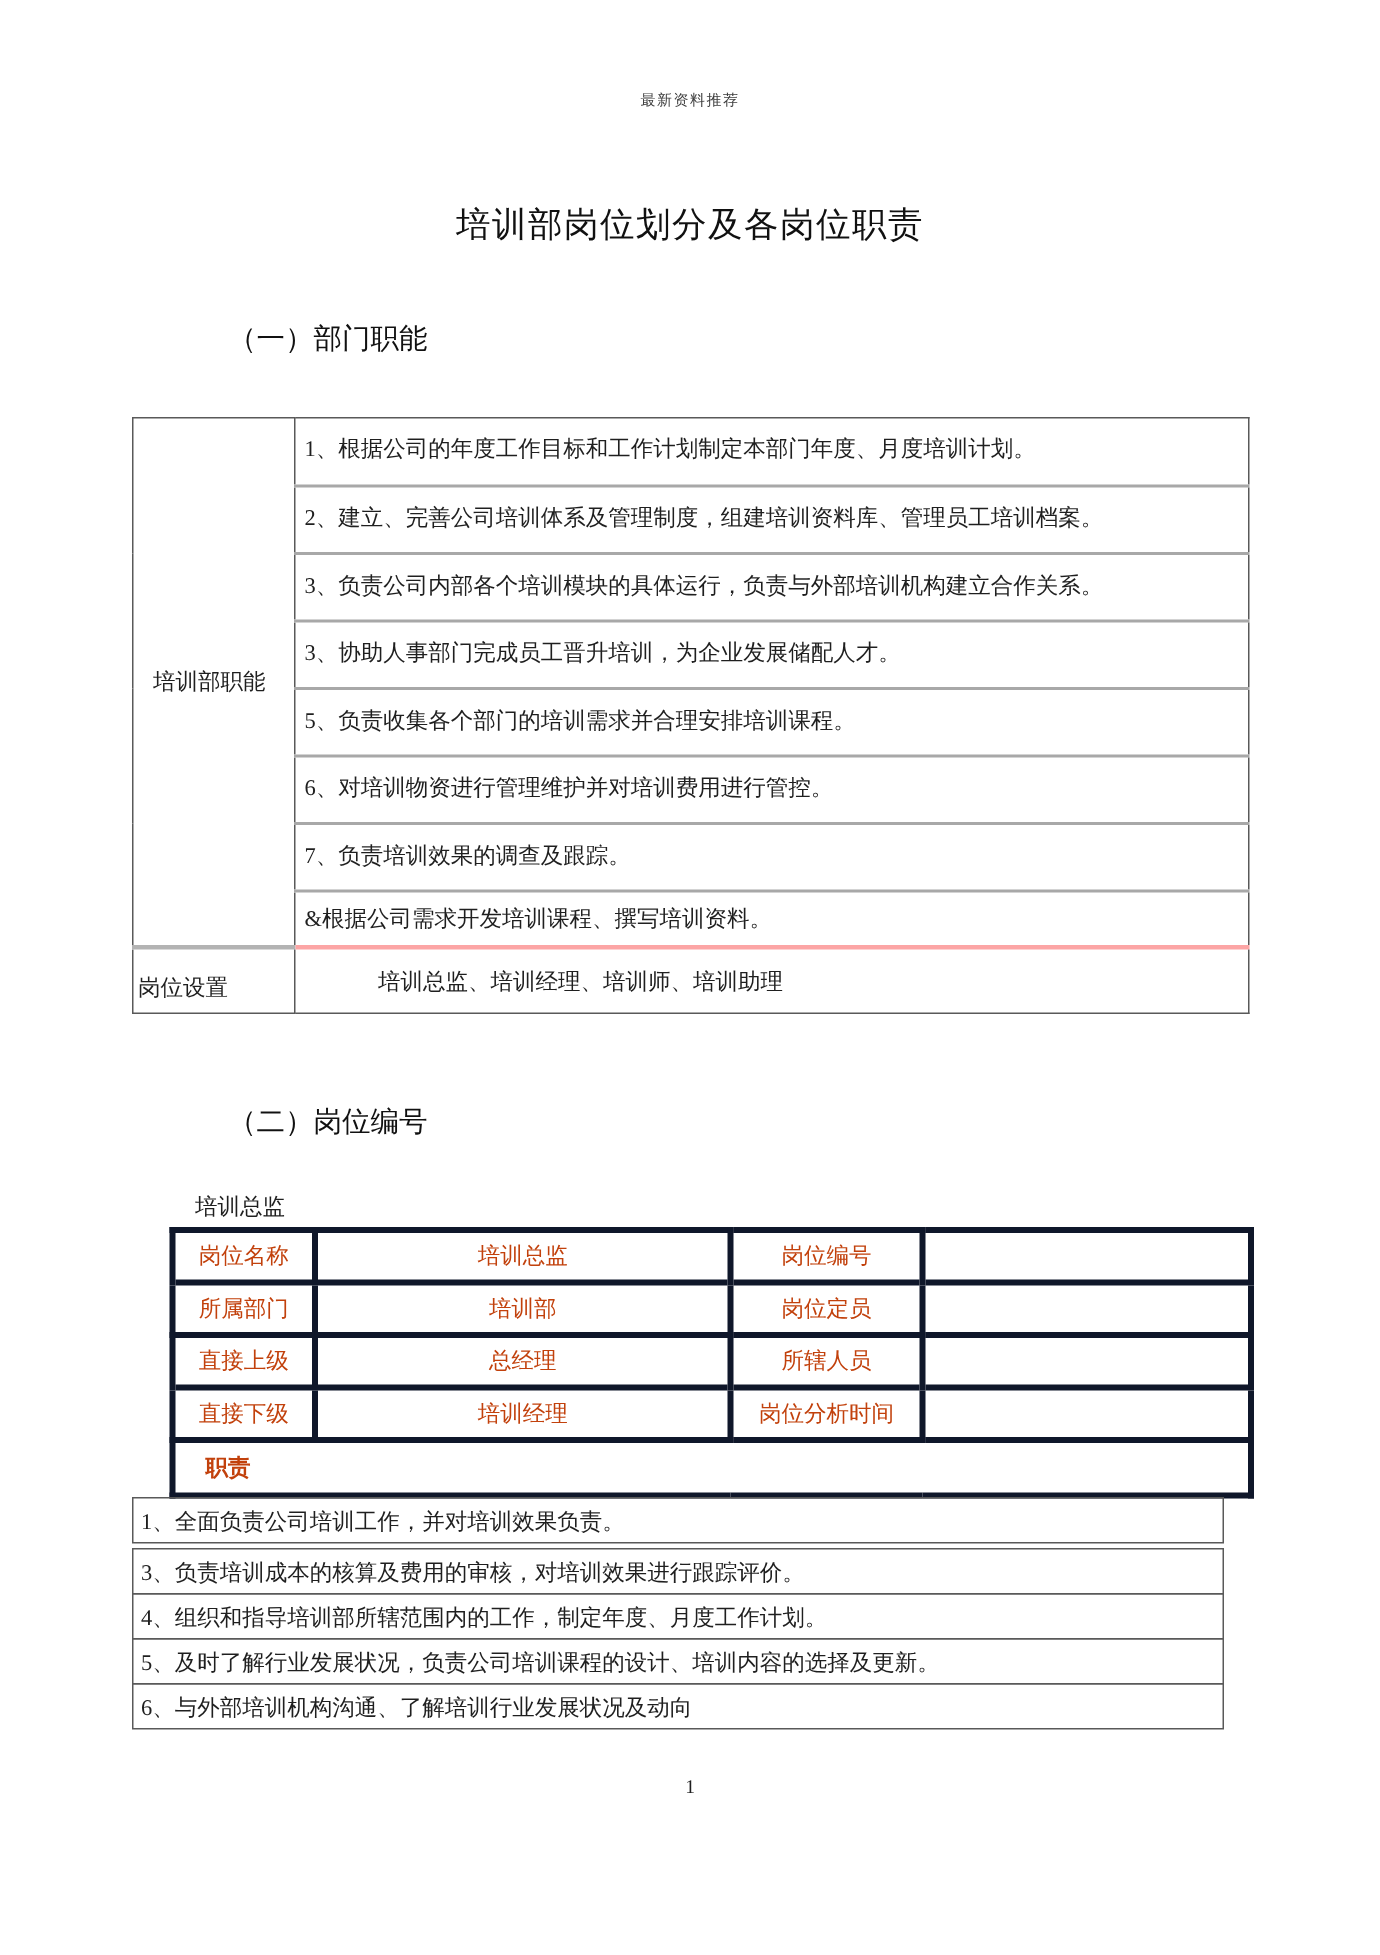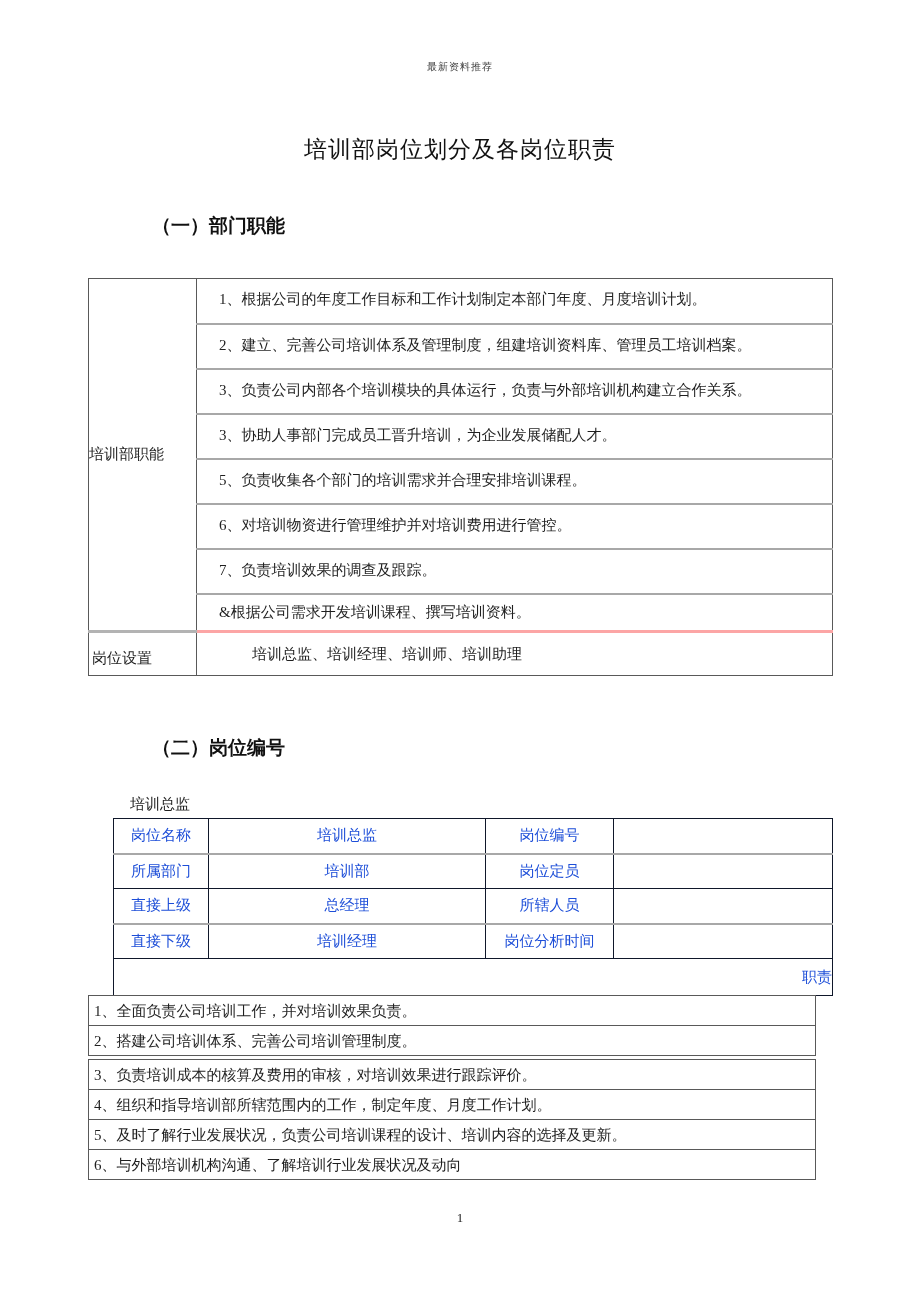--- a/index.html
+++ b/index.html
@@ -24,43 +24,43 @@
     margin-top: 60px;
     text-align: center;
     font-size: 23px;
     font-weight: 400;
     color: #111111;
     letter-spacing: 1px;
   }
   .heading {
     font-size: 19px;
     color: #111111;
-    font-weight: 700;
+    font-weight: 400;
   }
   .h1 { margin: 48px 0 0 152px; }
   .h2 { margin: 59px 0 0 152px; }
 
   table { border-collapse: collapse; table-layout: fixed; }
 
   
   .t1 { margin: 39px 0 0 88px; width: 744px; }
   .t1 td {
     border: 1px solid #595959;
     font-size: 15px;
     vertical-align: top;
     color: #1f1f1f;
   }
   .t1 .func-label {
     vertical-align: middle;
-    padding-left: 0;
+    padding-left: 13px;
     border-bottom: 3px solid #b3b3b3;
   }
   .t1 .item {
     height: 45px;
-    padding: 11px 6px 0 22px;
+    padding: 11px 6px 0 6px;
     border-bottom: 2px solid #a8a8a8;
   }
   .t1 .item-last {
     height: 38px;
     padding-top: 8px;
     border-bottom: 3px solid #fca5a5;
   }
   .t1 .pos-label {
     height: 44px;
     padding: 16px 0 0 3px;
@@ -71,32 +71,33 @@
   }
 
   
   .sub-label {
     margin: 34px 0 0 130px;
     font-size: 15px;
     color: #1f1f1f;
   }
   .t2 { margin: 4px 0 0 113px; width: 719px; }
   .t2 td {
-    border: 1px solid #0f172a;
+    border: 4px solid #0f172a;
     font-size: 15px;
     height: 35px;
     text-align: center;
     vertical-align: middle;
-    color: #1d4ed8;
+    color: #c2410c;
   }
   .t2 tr.thick td { border-bottom: 2px solid #a8a8a8; }
   .t2 .duty-header {
-    text-align: right;
+    text-align: left;
     padding-left: 20px;
     height: 37px;
+    font-weight: bold;
   }
 
   
   .duties { margin-left: 88px; width: 728px; margin-top: -1px; }
   .duty {
     border: 1px solid #595959;
     height: 31px;
     padding: 6px 4px 0 5px;
     font-size: 15px;
     color: #1f1f1f;
@@ -198,21 +199,20 @@
       <td></td>
     </tr>
     <tr>
       <td class="duty-header" colspan="4">职责</td>
     </tr>
   </tbody>
     </table>
 
   <div class="duties">
     <div class="duty">1、全面负责公司培训工作，并对培训效果负责。</div>
-    <div class="duty">2、搭建公司培训体系、完善公司培训管理制度。</div>
     <div class="duty gap">3、负责培训成本的核算及费用的审核，对培训效果进行跟踪评价。</div>
     <div class="duty">4、组织和指导培训部所辖范围内的工作，制定年度、月度工作计划。</div>
     <div class="duty">5、及时了解行业发展状况，负责公司培训课程的设计、培训内容的选择及更新。</div>
     <div class="duty">6、与外部培训机构沟通、了解培训行业发展状况及动向</div>
   </div>
 
   <div class="page-footer">1</div>
 
 </div>
 

